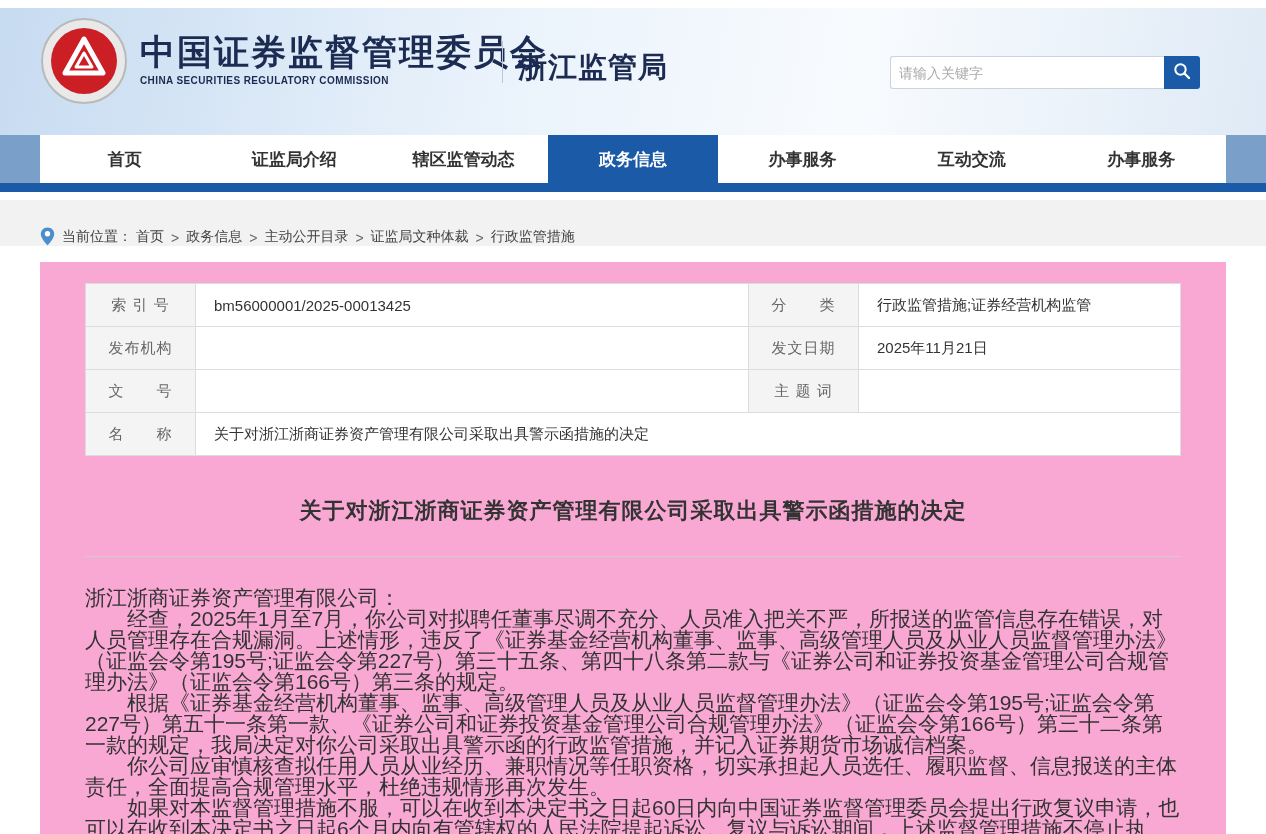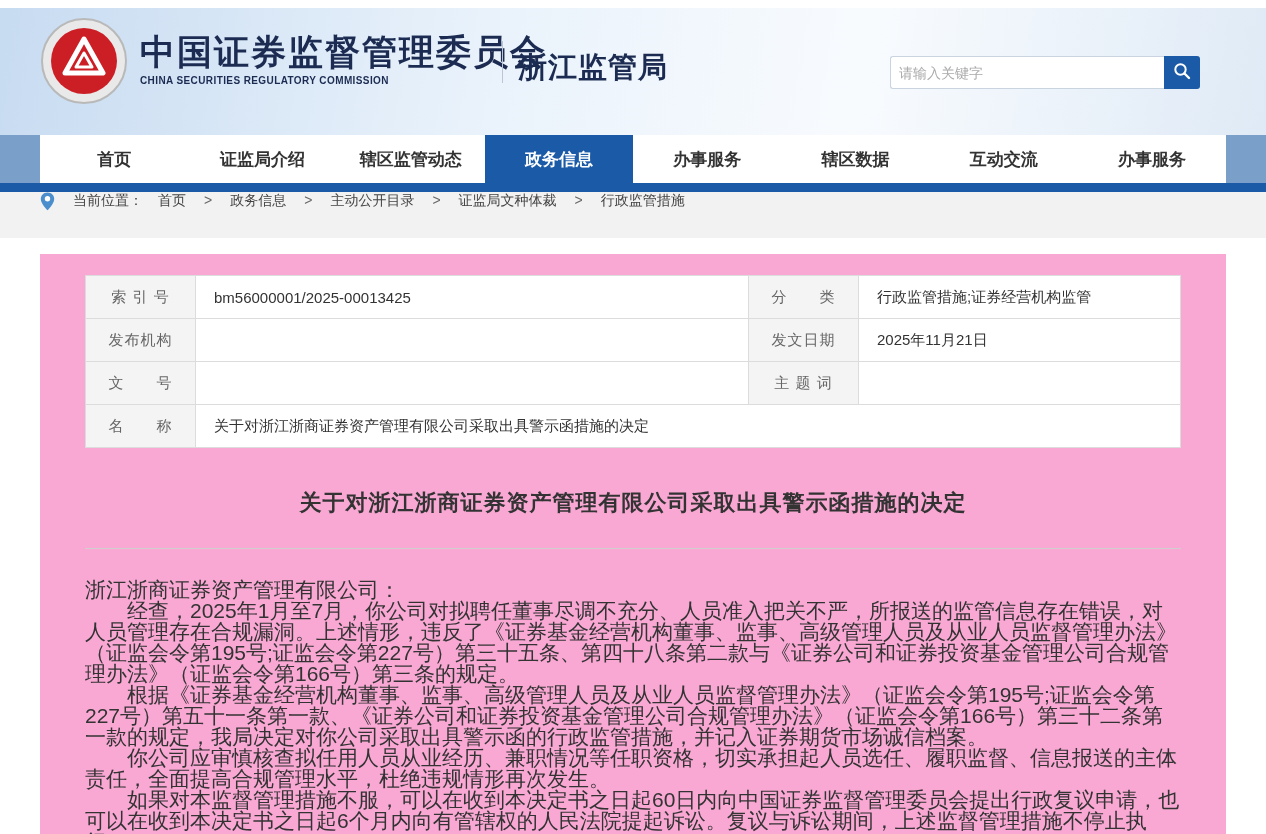--- a/index.html
+++ b/index.html
@@ -36,21 +36,21 @@
   .nav-row { height:48px; width:100%; background:#7aa0c9; }
   .nav-inner { width:1186px; margin:0 auto; height:48px; background:#ffffff; display:flex; }
   .nav-item {
     flex:1; display:flex; align-items:center; justify-content:center;
     font-size:17px; font-weight:bold; color:#333; cursor:pointer; white-space:nowrap;
   }
   .nav-item.active { background:#1a5aa6; color:#ffffff; }
   .nav-underbar { height:9px; width:100%; background:#1a5aa6; }
   
   .crumb-row { height:46px; width:100%; background:#f2f2f2; }
-  .crumb-inner { width:1186px; margin:0 auto; height:100%; display:flex; align-items:flex-start; font-size:14px; color:#444;gap:11px; }
+  .crumb-inner { width:1186px; margin:8px auto; height:100%; display:flex; align-items:flex-end; font-size:14px; color:#444; }
   .crumb-inner .pin { margin-right:7px; display:flex; align-items:center; }
   .crumb-label { margin-right:4px; }
   .crumb-link { color:#444; cursor:pointer; text-decoration:none; }
   .crumb-sep { margin:0 7px; color:#666; }
   
   .main-area { background:#f9a8d4; width:1186px; margin:16px auto; padding:21px 45px 0 45px; }
   table.meta { width:100%; border-collapse:collapse; table-layout:fixed; }
   table.meta td { border:1px solid #dcdcdc; height:43px; font-size:15px; vertical-align:middle; }
   td.mlabel { background:#f4f4f4; color:#666; text-align:center; width:110px; letter-spacing:1px; white-space:pre; }
   td.mvalue { background:#fff; color:#333; padding:0 18px; }
@@ -97,21 +97,20 @@
   </div>
 </div>
 
 <div class="nav-row">
   <div class="nav-inner">
     <div class="nav-item">首页</div>
     <div class="nav-item">证监局介绍</div>
     <div class="nav-item">辖区监管动态</div>
     <div class="nav-item active">政务信息</div>
     <div class="nav-item">办事服务</div>
-    <div class="nav-item">辖区数据</div>
     <div class="nav-item">互动交流</div>
     <div class="nav-item">办事服务</div>
   </div>
 </div>
 <div class="nav-underbar"></div>
 
 <div class="crumb-row">
   <div class="crumb-inner">
     <span class="pin">
       <svg width="15" height="19" viewBox="0 0 15 19">

